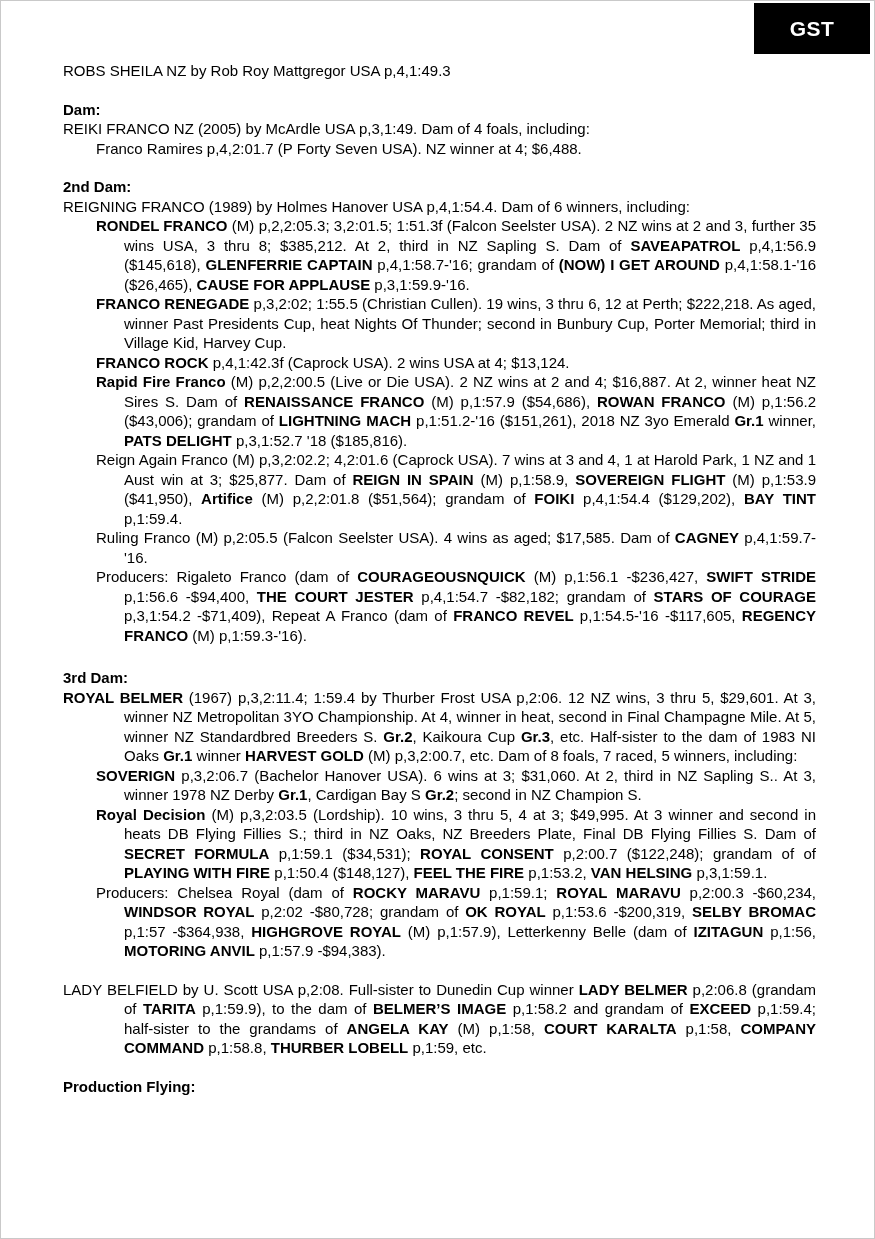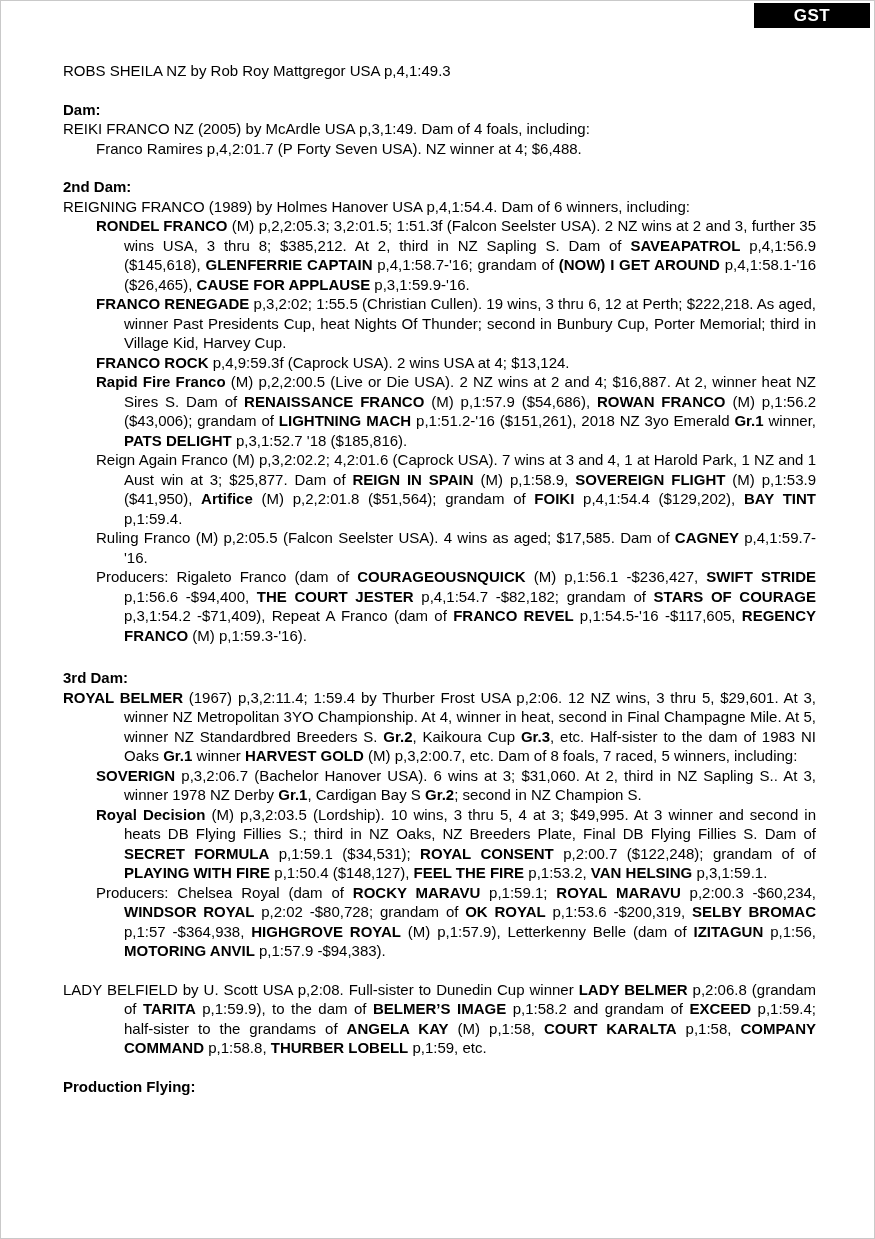--- a/index.html
+++ b/index.html
@@ -12,27 +12,27 @@
     box-sizing: border-box;
     overflow: hidden;
     font-family: "Liberation Sans", sans-serif;
     color: #000;
   }
   .gst-box {
     position: absolute;
     top: 2px;
     right: 4px;
     width: 116px;
-    height: 25px;
+    height: 51px;
     background: #000000;
     color: #ffffff;
     display: flex;
     align-items: center;
     justify-content: center;
-    font-size: 17px;
+    font-size: 21px;
     font-weight: bold;
     letter-spacing: 0.5px;
   }
   .doc {
     position: absolute;
     left: 62px;
     top: 60px;
     width: 753px;
     font-size: 15px;
     line-height: 19.5px;
@@ -61,21 +61,21 @@
       <div class="section" data-name="section-dam">
         <p class="blk indent-none" data-name="dam-heading"><b data-name="bold-run">Dam:</b></p>
         <p class="blk indent-hang" data-name="dam-line"><span data-name="text-run">REIKI FRANCO NZ (2005) by McArdle USA p,3,1:49. Dam of 4 foals, including:</span></p>
         <p class="blk indent-entry" data-name="entry-franco-ramires"><span data-name="text-run">Franco Ramires p,4,2:01.7 (P Forty Seven USA). NZ winner at 4; $6,488.</span></p>
       </div>
       <div class="section" data-name="section-second-dam">
         <p class="blk indent-none" data-name="second-dam-heading"><b data-name="bold-run">2nd Dam:</b></p>
         <p class="blk indent-hang" data-name="second-dam-line"><span data-name="text-run">REIGNING FRANCO (1989) by Holmes Hanover USA p,4,1:54.4.  Dam of 6 winners,  including:</span></p>
         <p class="blk indent-entry" data-name="entry-rondel-franco"><b data-name="bold-run">RONDEL FRANCO</b><span data-name="text-run"> (M) p,2,2:05.3; 3,2:01.5; 1:51.3f (Falcon Seelster USA). 2 NZ wins at 2 and 3, further 35 wins USA, 3 thru 8; $385,212. At 2, third in NZ Sapling S. Dam of </span><b data-name="bold-run">SAVEAPATROL</b><span data-name="text-run"> p,4,1:56.9 ($145,618), </span><b data-name="bold-run">GLENFERRIE CAPTAIN</b><span data-name="text-run"> p,4,1:58.7-'16; grandam of </span><b data-name="bold-run">(NOW) I GET AROUND</b><span data-name="text-run"> p,4,1:58.1-'16 ($26,465), </span><b data-name="bold-run">CAUSE FOR APPLAUSE</b><span data-name="text-run"> p,3,1:59.9-'16.</span></p>
         <p class="blk indent-entry" data-name="entry-franco-renegade"><b data-name="bold-run">FRANCO RENEGADE</b><span data-name="text-run"> p,3,2:02; 1:55.5 (Christian Cullen). 19 wins, 3 thru 6, 12 at Perth; $222,218. As aged, winner Past Presidents Cup, heat Nights Of Thunder; second in Bunbury Cup, Porter Memorial; third in Village Kid, Harvey Cup.</span></p>
-        <p class="blk indent-entry" data-name="entry-franco-rock"><b data-name="bold-run">FRANCO ROCK</b><span data-name="text-run"> p,4,9:59.3f  (Caprock USA). 2 wins USA at 4; $13,124.</span></p>
+        <p class="blk indent-entry" data-name="entry-franco-rock"><b data-name="bold-run">FRANCO ROCK</b><span data-name="text-run"> p,4,1:42.3f  (Caprock USA). 2 wins USA at 4; $13,124.</span></p>
         <p class="blk indent-entry" data-name="entry-rapid-fire-franco"><b data-name="bold-run">Rapid Fire Franco</b><span data-name="text-run"> (M) p,2,2:00.5 (Live or Die USA).  2 NZ wins at 2 and 4; $16,887.  At 2, winner heat NZ Sires S. Dam of </span><b data-name="bold-run">RENAISSANCE FRANCO</b><span data-name="text-run"> (M) p,1:57.9 ($54,686), </span><b data-name="bold-run">ROWAN FRANCO</b><span data-name="text-run"> (M) p,1:56.2 ($43,006); grandam of </span><b data-name="bold-run">LIGHTNING MACH</b><span data-name="text-run"> p,1:51.2-'16 ($151,261), 2018 NZ 3yo Emerald </span><b data-name="bold-run">Gr.1</b><span data-name="text-run"> winner, </span><b data-name="bold-run">PATS DELIGHT</b><span data-name="text-run"> p,3,1:52.7 '18 ($185,816).</span></p>
         <p class="blk indent-entry" data-name="entry-reign-again-franco"><span data-name="text-run">Reign Again Franco (M) p,3,2:02.2; 4,2:01.6 (Caprock USA). 7 wins at 3 and 4,  1 at Harold Park, 1 NZ and 1 Aust win at 3; $25,877. Dam of </span><b data-name="bold-run">REIGN IN SPAIN</b><span data-name="text-run"> (M) p,1:58.9, </span><b data-name="bold-run">SOVEREIGN FLIGHT</b><span data-name="text-run"> (M) p,1:53.9 ($41,950), </span><b data-name="bold-run">Artifice</b><span data-name="text-run"> (M) p,2,2:01.8 ($51,564); grandam of </span><b data-name="bold-run">FOIKI</b><span data-name="text-run"> p,4,1:54.4 ($129,202), </span><b data-name="bold-run">BAY TINT</b><span data-name="text-run"> p,1:59.4.</span></p>
         <p class="blk indent-entry" data-name="entry-ruling-franco"><span data-name="text-run">Ruling Franco (M) p,2:05.5 (Falcon Seelster USA). 4 wins as aged; $17,585. Dam of </span><b data-name="bold-run">CAGNEY</b><span data-name="text-run"> p,4,1:59.7-'16.</span></p>
         <p class="blk indent-entry" data-name="entry-producers-second-dam"><span data-name="text-run">Producers: Rigaleto Franco (dam of </span><b data-name="bold-run">COURAGEOUSNQUICK</b><span data-name="text-run"> (M) p,1:56.1 -$236,427, </span><b data-name="bold-run">SWIFT STRIDE</b><span data-name="text-run"> p,1:56.6 -$94,400, </span><b data-name="bold-run">THE COURT JESTER</b><span data-name="text-run"> p,4,1:54.7 -$82,182; grandam of </span><b data-name="bold-run">STARS OF COURAGE</b><span data-name="text-run"> p,3,1:54.2 -$71,409), Repeat A Franco (dam of </span><b data-name="bold-run">FRANCO REVEL</b><span data-name="text-run"> p,1:54.5-'16 -$117,605, </span><b data-name="bold-run">REGENCY FRANCO</b><span data-name="text-run"> (M) p,1:59.3-'16).</span></p>
       </div>
       <div class="section" data-name="section-third-dam">
         <p class="blk indent-none" data-name="third-dam-heading"><b data-name="bold-run">3rd Dam:</b></p>
         <p class="blk indent-hang" data-name="third-dam-line"><b data-name="bold-run">ROYAL BELMER</b><span data-name="text-run"> (1967) p,3,2:11.4; 1:59.4 by Thurber Frost USA p,2:06.  12 NZ wins, 3 thru 5, $29,601.  At 3, winner NZ  Metropolitan 3YO Championship.  At 4, winner in heat, second in Final Champagne Mile.  At 5, winner  NZ Standardbred Breeders S. </span><b data-name="bold-run">Gr.2</b><span data-name="text-run">, Kaikoura Cup </span><b data-name="bold-run">Gr.3</b><span data-name="text-run">, etc.  Half-sister to the dam of 1983 NI Oaks </span><b data-name="bold-run">Gr.1</b><span data-name="text-run"> winner  </span><b data-name="bold-run">HARVEST GOLD</b><span data-name="text-run"> (M) p,3,2:00.7, etc. Dam of 8 foals, 7 raced, 5 winners, including:</span></p>
         <p class="blk indent-entry" data-name="entry-soverign"><b data-name="bold-run">SOVERIGN</b><span data-name="text-run"> p,3,2:06.7 (Bachelor Hanover USA).  6 wins at 3; $31,060.  At 2, third in NZ Sapling S..  At 3, winner 1978 NZ Derby </span><b data-name="bold-run">Gr.1</b><span data-name="text-run">, Cardigan Bay S </span><b data-name="bold-run">Gr.2</b><span data-name="text-run">; second in NZ Champion S.</span></p>
         <p class="blk indent-entry" data-name="entry-royal-decision"><b data-name="bold-run">Royal Decision</b><span data-name="text-run"> (M) p,3,2:03.5 (Lordship).  10 wins, 3 thru 5, 4 at 3; $49,995.  At 3 winner and second in heats DB Flying Fillies S.; third in NZ Oaks, NZ  Breeders Plate, Final DB Flying Fillies S. Dam of </span><b data-name="bold-run">SECRET FORMULA</b><span data-name="text-run"> p,1:59.1 ($34,531); </span><b data-name="bold-run">ROYAL CONSENT</b><span data-name="text-run"> p,2:00.7 ($122,248); grandam of  of </span><b data-name="bold-run">PLAYING WITH FIRE</b><span data-name="text-run"> p,1:50.4 ($148,127), </span><b data-name="bold-run">FEEL THE FIRE</b><span data-name="text-run"> p,1:53.2, </span><b data-name="bold-run">VAN HELSING</b><span data-name="text-run"> p,3,1:59.1.</span></p>

